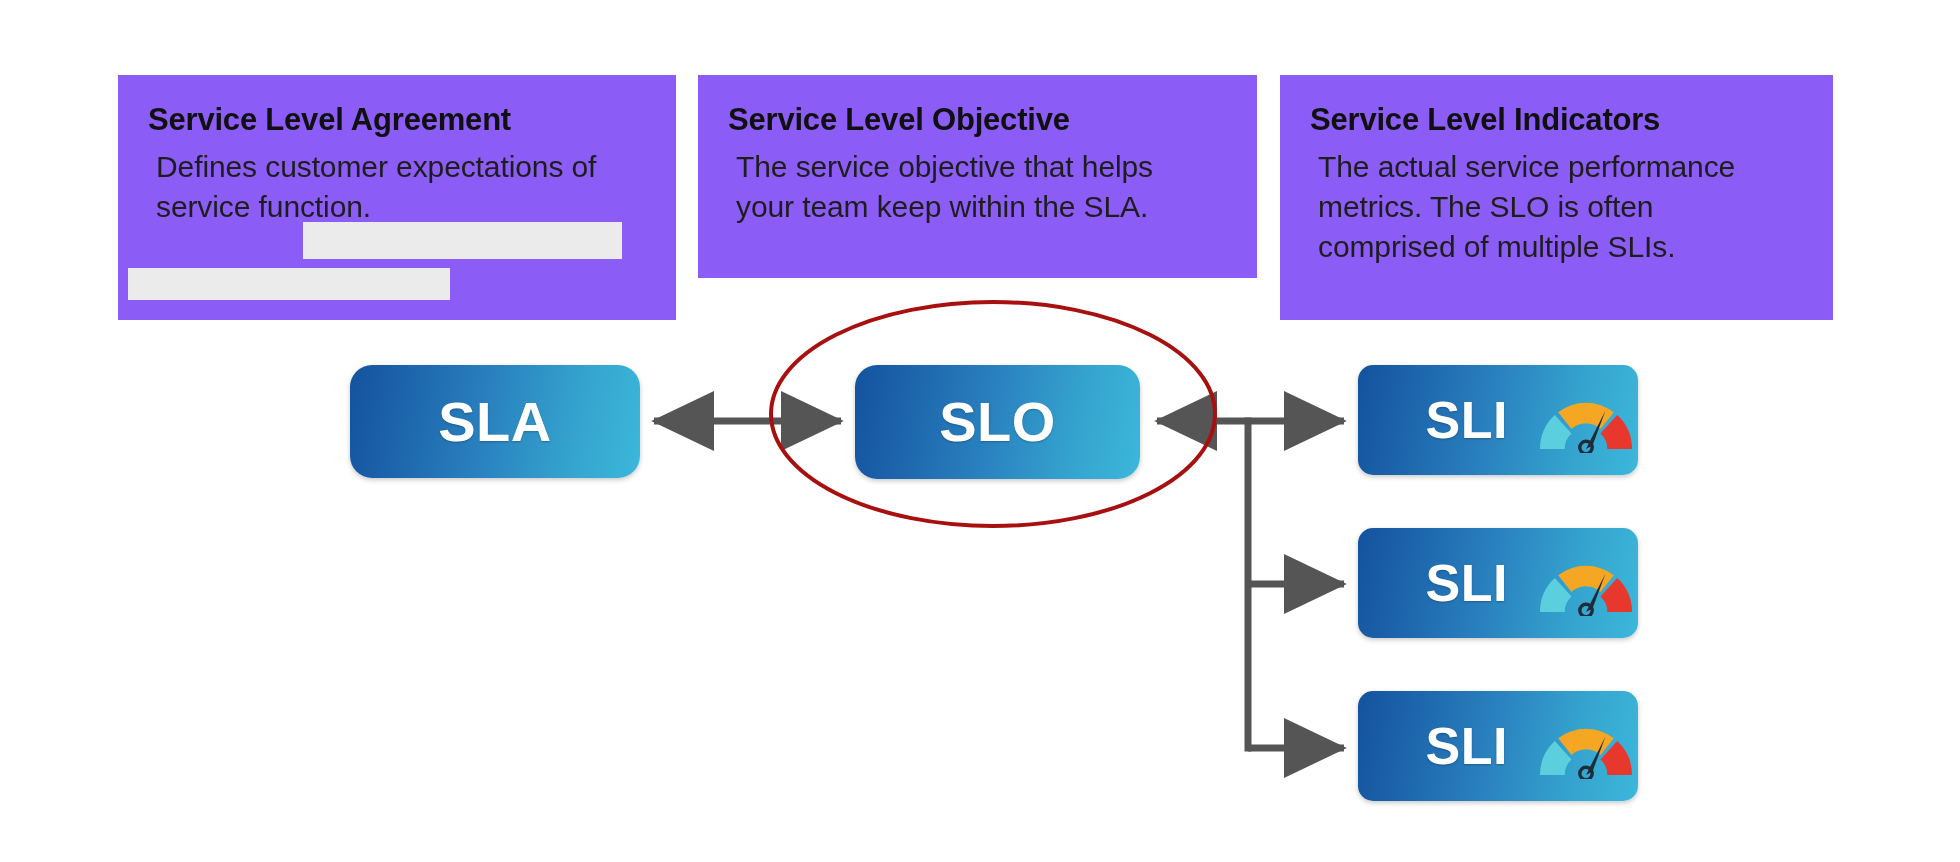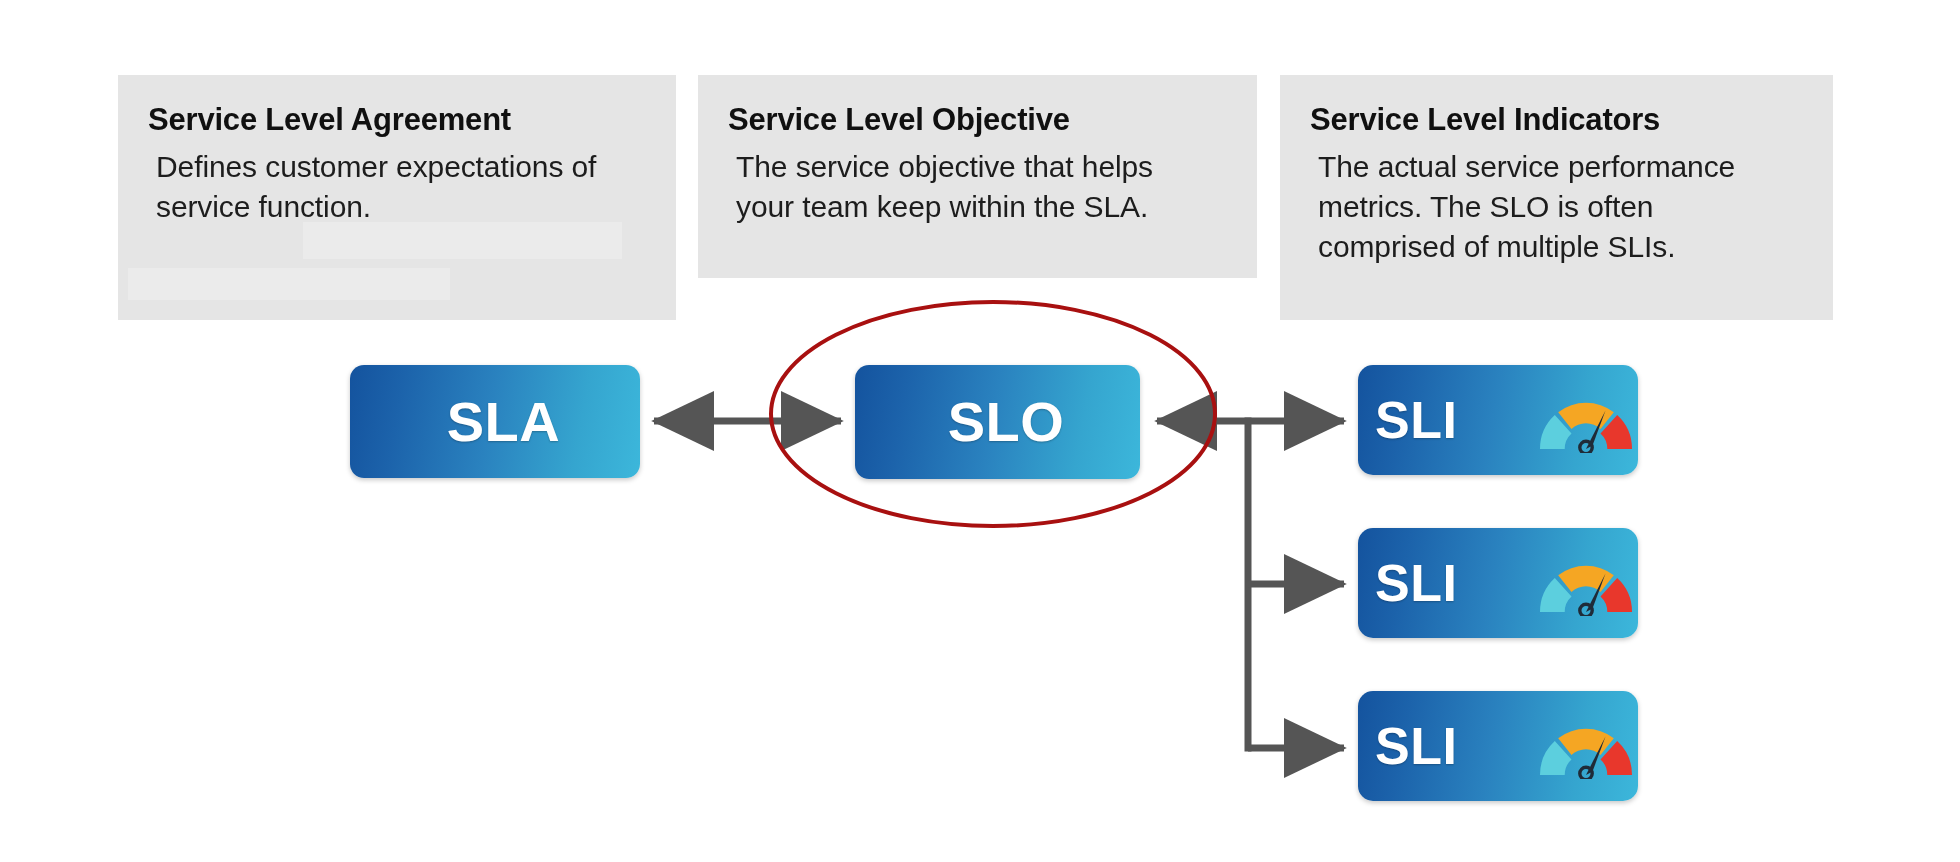--- a/index.html
+++ b/index.html
@@ -5,21 +5,21 @@
   html,body{margin:0;padding:0;}
   body{
     width:1960px;height:862px;background:#ffffff;
     font-family:"Liberation Sans","DejaVu Sans",sans-serif;
     overflow:hidden;position:relative;
   }
   #stage{position:absolute;left:0;top:0;width:1960px;height:862px;}
 
   
   .panel{
-    position:absolute;background:#e5e5e5;
+    position:absolute;background:#8b5cf6;
     padding:26px 30px 22px 30px;box-sizing:border-box;
   }
   .panel-title{
     font-weight:bold;font-size:31px;line-height:38px;
     color:#101010;letter-spacing:-0.2px;margin:0 0 2px 0;
     white-space:nowrap;
   }
   .panel-body{
     font-size:30px;line-height:40px;color:#1d1d1d;
     letter-spacing:-0.1px;margin:8px;font-weight:400;
@@ -27,39 +27,38 @@
   #panel-sla{left:118px;top:75px;width:558px;height:245px;}
   #panel-slo{left:698px;top:75px;width:559px;height:203px;}
   #panel-sli{left:1280px;top:75px;width:553px;height:245px;}
 
   .redact{position:absolute;background:#ebebeb;}
   #redact-1{left:303px;top:222px;width:319px;height:37px;}
   #redact-2{left:128px;top:268px;width:322px;height:32px;}
 
   
   .node{
-    position:absolute;border-radius:14px;
+    position:absolute;border-radius:22px;
     background:linear-gradient(100deg,#14539e 0%,#1c63ab 18%,#2a82bf 48%,#35a5cf 78%,#3cb7db 100%);
     box-shadow:0 2px 5px rgba(0,0,0,0.22);
     display:flex;align-items:center;justify-content:center;
     box-sizing:border-box;
-    padding-left:17px;
   }
   .node-label{
     color:#ffffff;font-weight:bold;font-size:56px;
     letter-spacing:0.5px;line-height:1;
     text-shadow:0 1px 2px rgba(0,0,0,0.25);
     user-select:none;
   }
   #node-sla{left:350px;top:365px;width:290px;height:113px;}
   #node-slo{left:855px;top:365px;width:285px;height:114px;}
 
   .node-sli{
     width:280px;height:110px;border-radius:15px;
-    justify-content:space-between;gap:32px;
+    justify-content:flex-end;
   }
   .node-sli .node-label{font-size:52px;}
   #node-sli-1{left:1358px;top:365px;}
   #node-sli-2{left:1358px;top:528px;}
   #node-sli-3{left:1358px;top:691px;}
 
   .gauge{margin-left:26px;display:block;}
 
   
   #wires{position:absolute;left:0;top:0;width:1960px;height:862px;

